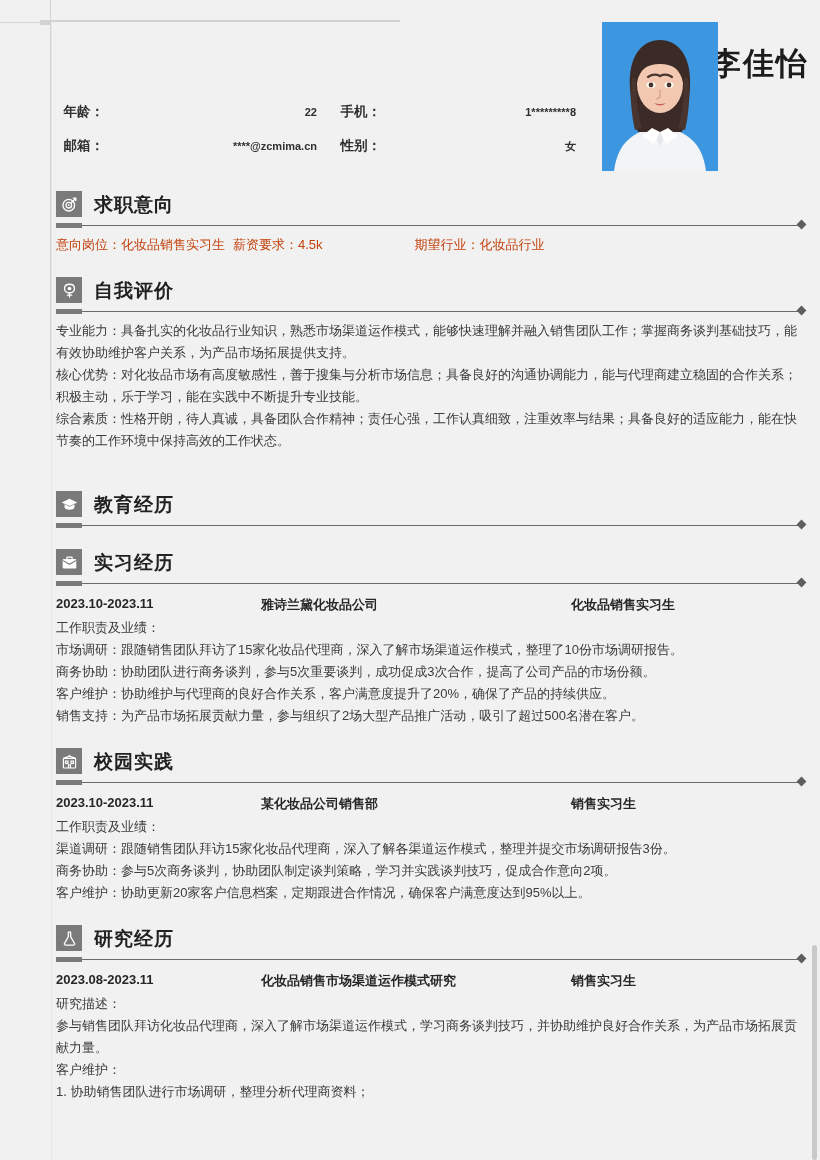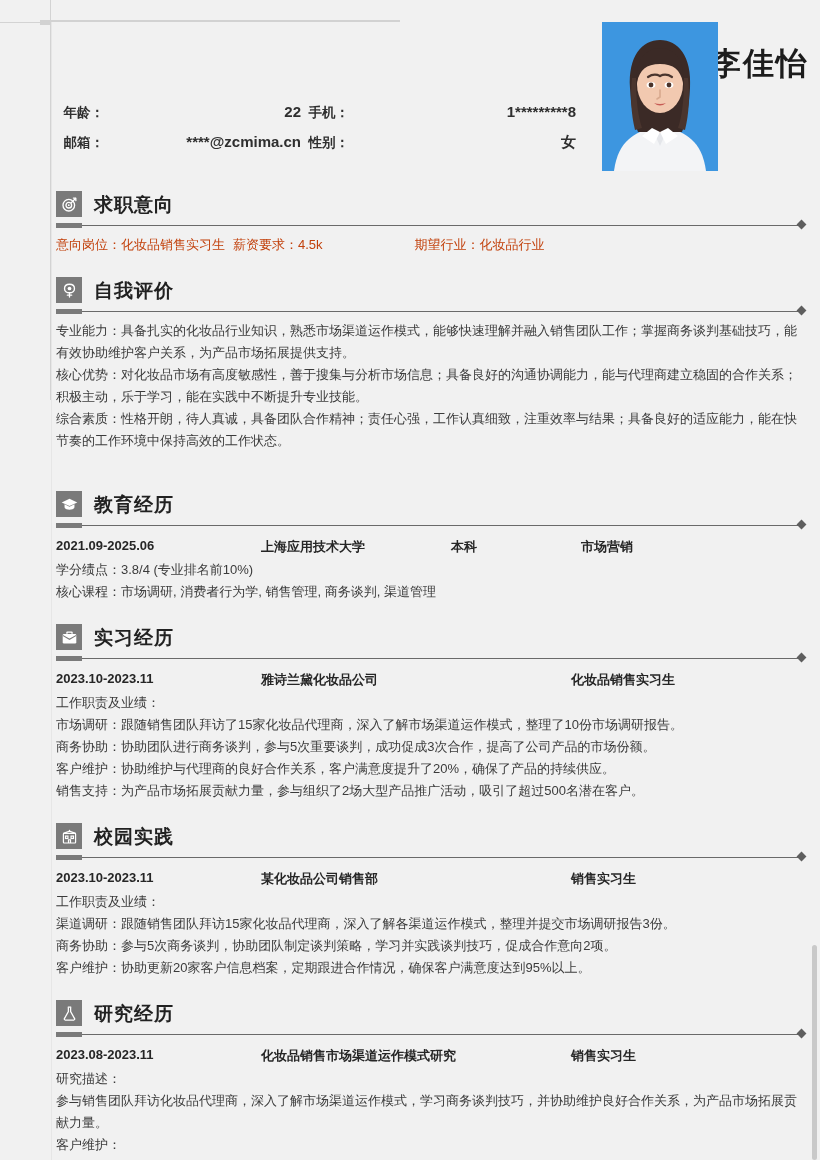--- a/index.html
+++ b/index.html
@@ -74,29 +74,30 @@
     padding-top: 26px;
     line-height: 1;
   }
   #contact-grid {
     margin-top: 24px;
     width: 520px;
     display: grid;
     grid-template-columns: 48px 197px 48px 1fr;
     row-gap: 11px;
     align-items: baseline;
+    gap: 16px;
   }
   .c-label {
     font-size: 13.5px;
     font-weight: 700;
     color: #2f2f2f;
     white-space: nowrap;
   }
   .c-value {
-    font-size: 15px;
+    font-size: 11px;
     font-weight: 700;
     color: #2f2f2f;
     white-space: nowrap;
   }
 
   #photo-frame {
     position: absolute;
     left: 550px; top: 0px;
     width: 116px; height: 149px;
     overflow: hidden;
@@ -320,30 +321,20 @@
           <path d="M5 11.5 L5 16 C5 18 8.4 19.4 12 19.4 C15.6 19.4 19 18 19 16 L19 11.5 L12 15 Z"></path>
         </svg>
       </span>
       <span class="sec-title">教育经历</span>
     </div>
     <div class="sec-rule">
       <span class="bar"></span>
         <span class="line"></span>
         <span class="diamond"></span>
     </div>
-    <div class="section-body">
-      <div class="entry-row edu-entry">
-        <span class="date">2021.09-2025.06</span>
-        <span class="org">上海应用技术大学</span>
-        <span class="lvl">本科</span>
-        <span class="major">市场营销</span>
-      </div>
-      <p class="para"><span>学分绩点：</span><span>3.8/4 (专业排名前10%)</span></p>
-      <p class="para"><span>核心课程：</span><span>市场调研, 消费者行为学, 销售管理, 商务谈判, 渠道管理</span></p>
-    </div>
   </div>
 
   <div class="section" style="margin-top:16px;">
     <div class="section-head">
       <span class="sec-icon">
         <svg width="17" height="17" viewBox="0 0 24 24" fill="#ffffff">
           <path d="M9 3.4 h6 a1.6 1.6 0 0 1 1.6 1.6 v1.6 h-2 V5.4 h-5.2 v1.2 h-2 V5 A1.6 1.6 0 0 1 9 3.4 Z"></path>
           <rect x="2.4" y="7" width="19.2" height="13.4" rx="1.8"></rect>
           <path d="M2.4 9 L12 14.6 L21.6 9" fill="none" stroke="#7a7a7a" stroke-width="1.6"></path>
         </svg>

